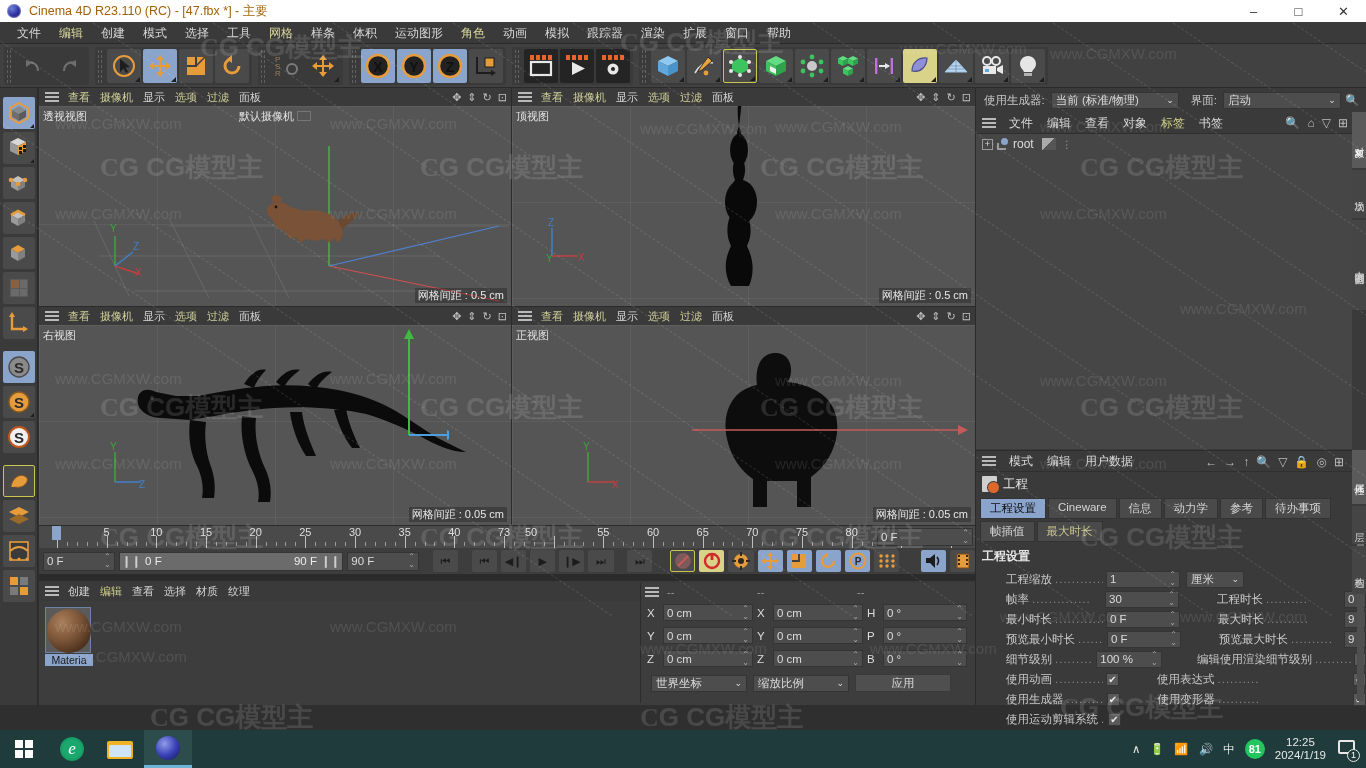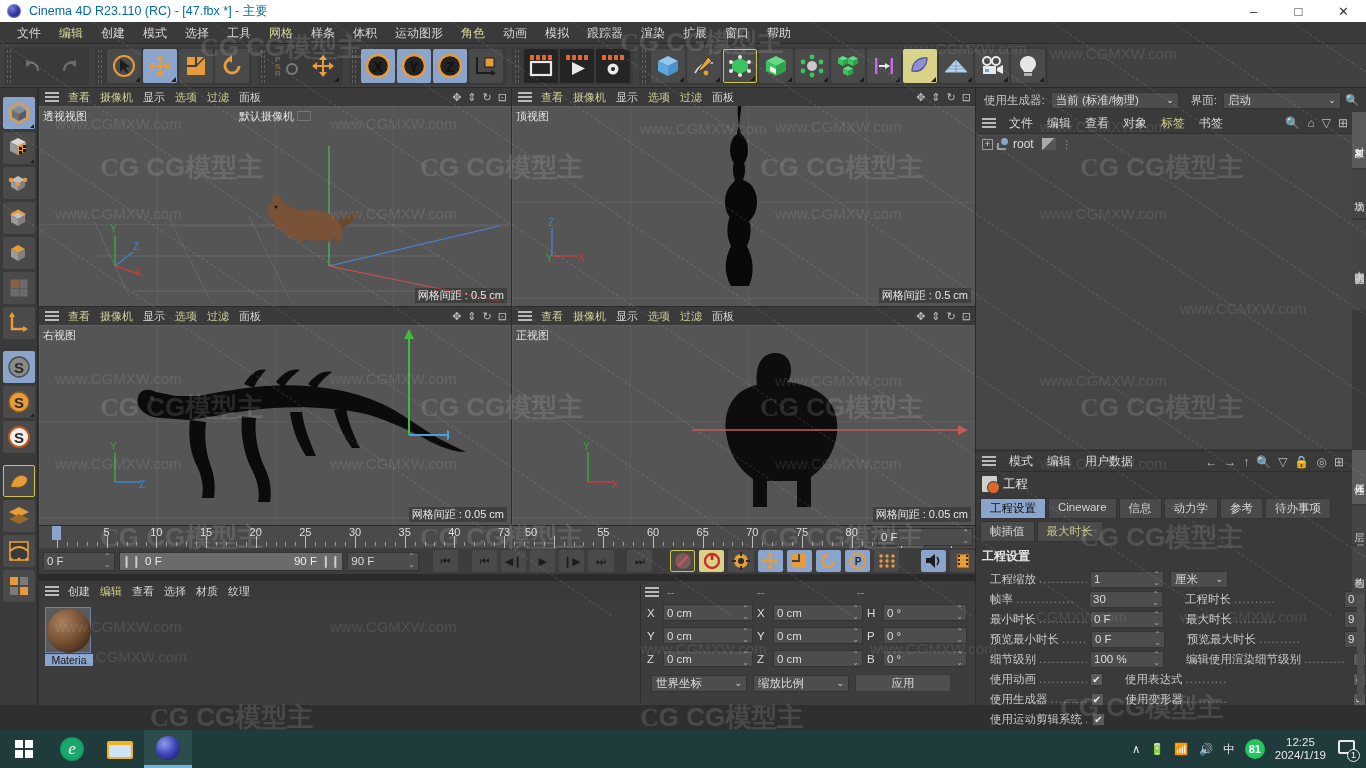--- a/index.html
+++ b/index.html
@@ -12,21 +12,21 @@
   .app { position:relative; width:1366px; height:768px; background:#2f2f2f; }
 
   
   .titlebar {
     height:22px; background:#ffffff; display:flex; align-items:center;
     color:#1a1a1a; font-size:12px; position:relative;
   }
   .titlebar .tb-icon { width:14px;height:14px;margin:0 8px 0 7px;border-radius:50%;
     background:radial-gradient(circle at 35% 32%, #6f7fd8 0%, #2b2f9e 55%, #0d1152 100%);
     box-shadow:inset 0 0 2px #fff; }
-  .tb-title { font-size:12.5px; color:#0369a1; }
+  .tb-title { font-size:12.5px; color:#a16207; }
   .tb-btns { position:absolute; right:0; top:0; height:22px; display:flex; }
   .tb-btn { width:45px;height:22px;display:flex;align-items:center;justify-content:center;
             color:#333; font-size:13px; }
 
   
   .menubar { height:22px; background:#3a3a3a; display:flex; align-items:center;
              padding-left:8px; border-bottom:1px solid #2a2a2a; }
   .menubar .mi { padding:0 9px; font-size:12px; color:#d7d7d7; line-height:22px; cursor:default;}
   .menubar .mi.hl { color:#d9d79a; }
 
@@ -115,21 +115,21 @@
   .attrpanel{ position:absolute; left:0; right:0; background:#3a3a3a;}
   .attrtitle{ height:24px; display:flex; align-items:center; gap:6px; padding-left:6px;
               font-size:12.5px; color:#e4e4e4;}
   .tabrow{ display:flex; flex-wrap:wrap; padding:2px 4px 0 4px; gap:2px;}
   .tab{ padding:2px 9px; font-size:11.5px; background:#4a4a4a; color:#d5d5d5;
         border:1px solid #333;}
   .tab.on{ background:#8aa4cc; color:#101010;}
   .tab.grn{ color:#c6c68a;}
   .sectiontitle{ font-size:12px; color:#e8e8e8; font-weight:bold; padding:6px 0 4px 6px;}
   .prow{ display:flex; align-items:center; height:20px; font-size:11.5px; padding-left:14px;}
-  .plab{ color:#c9c9c9; white-space:nowrap;}
+  .plab{ color:#c9c9c9; white-space:nowrap;margin-left:16px;}
   .dots{ flex:0 0 auto; color:#8a8a8a; letter-spacing:1px; overflow:hidden; margin:0 3px;}
   .field{ background:#4d4d4d; border:1px solid #343434; height:17px; color:#dcdcdc;
           font-size:11.5px; padding:0 3px; display:flex;align-items:center;
           justify-content:space-between;}
   .spin{ color:#aaa; font-size:8px; line-height:8px; text-align:center;}
   .combo{ background:#4d4d4d;border:1px solid #343434;height:17px;display:flex;
           align-items:center;justify-content:space-between;padding:0 4px;
           font-size:11.5px;color:#dcdcdc;}
   .bigbtn{ background:#4f4f4f;border:1px solid #3a3a3a;height:18px;display:flex;
            align-items:center;justify-content:center;font-size:11.5px;color:#dcdcdc;}

